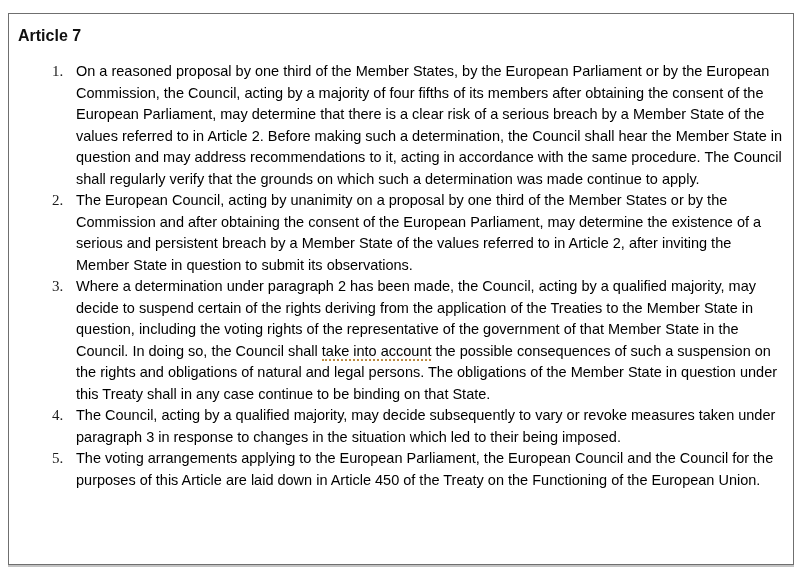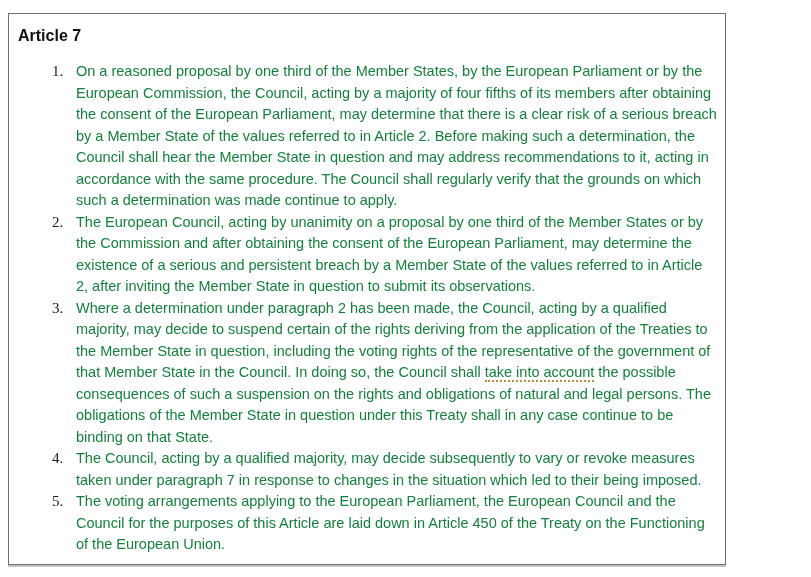--- a/index.html
+++ b/index.html
@@ -11,21 +11,21 @@
     width: 811px;
     height: 577px;
     position: relative;
     font-family: "Liberation Sans", sans-serif;
     color: #1b1b1b;
   }
   .doc-frame {
     position: absolute;
     left: 8px;
     top: 13px;
-    width: 718px;
+    width: 786px;
     height: 552px;
     box-sizing: border-box;
     background: #ffffff;
     border: 1px solid #6f6f6f;
     box-shadow: 0 2px 0 #c3c3c3;
     padding: 9px 6px 0 9px;
     overflow: hidden;
   }
   .doc-title {
     font-size: 16px;
@@ -48,21 +48,21 @@
     width: 24px;
     font-family: "Liberation Serif", serif;
     font-size: 15px;
     line-height: 21.5px;
     color: #1b1b1b;
   }
   .para-text {
     flex: 1;
     font-size: 14.5px;
     line-height: 21.5px;
-    color: #15803d;
+    color: #000000;
     text-align: left;
     padding-right: 2px;
   }
   .dotted-underline {
     border-bottom: 2px dotted var(--underline-color, #bd8b3e);
     cursor: pointer;
   }
 </style>
 </head>
 <body>
@@ -77,20 +77,20 @@
     <li class="paragraph">
       <span class="para-num">2.</span>
       <span class="para-text">The European Council, acting by unanimity on a proposal by one third of the Member States or by the Commission and after obtaining the consent of the European Parliament, may determine the existence of a serious and persistent breach by a Member State of the values referred to in Article 2, after inviting the Member State in question to submit its observations.</span>
     </li>
     <li class="paragraph">
       <span class="para-num">3.</span>
       <span class="para-text"><span>Where a determination under paragraph 2 has been made, the Council, acting by a qualified majority, may decide to suspend certain of the rights deriving from the application of the Treaties to the Member State in question, including the voting rights of the representative of the government of that Member State in the Council. In doing so, the Council shall </span><span class="dotted-underline">take into account</span><span> the possible consequences of such a suspension on the rights and obligations of natural and legal persons. The obligations of the Member State in question under this Treaty shall in any case continue to be binding on that State.</span></span>
     </li>
     <li class="paragraph">
       <span class="para-num">4.</span>
-      <span class="para-text">The Council, acting by a qualified majority, may decide subsequently to vary or revoke measures taken under paragraph 7 in response to changes in the situation which led to their being imposed.</span>
+      <span class="para-text">The Council, acting by a qualified majority, may decide subsequently to vary or revoke measures taken under paragraph 3 in response to changes in the situation which led to their being imposed.</span>
     </li>
     <li class="paragraph">
       <span class="para-num">5.</span>
       <span class="para-text">The voting arrangements applying to the European Parliament, the European Council and the Council for the purposes of this Article are laid down in Article 450 of the Treaty on the Functioning of the European Union.</span>
     </li>
   </ol>
 </div>
 
 </body></html>

